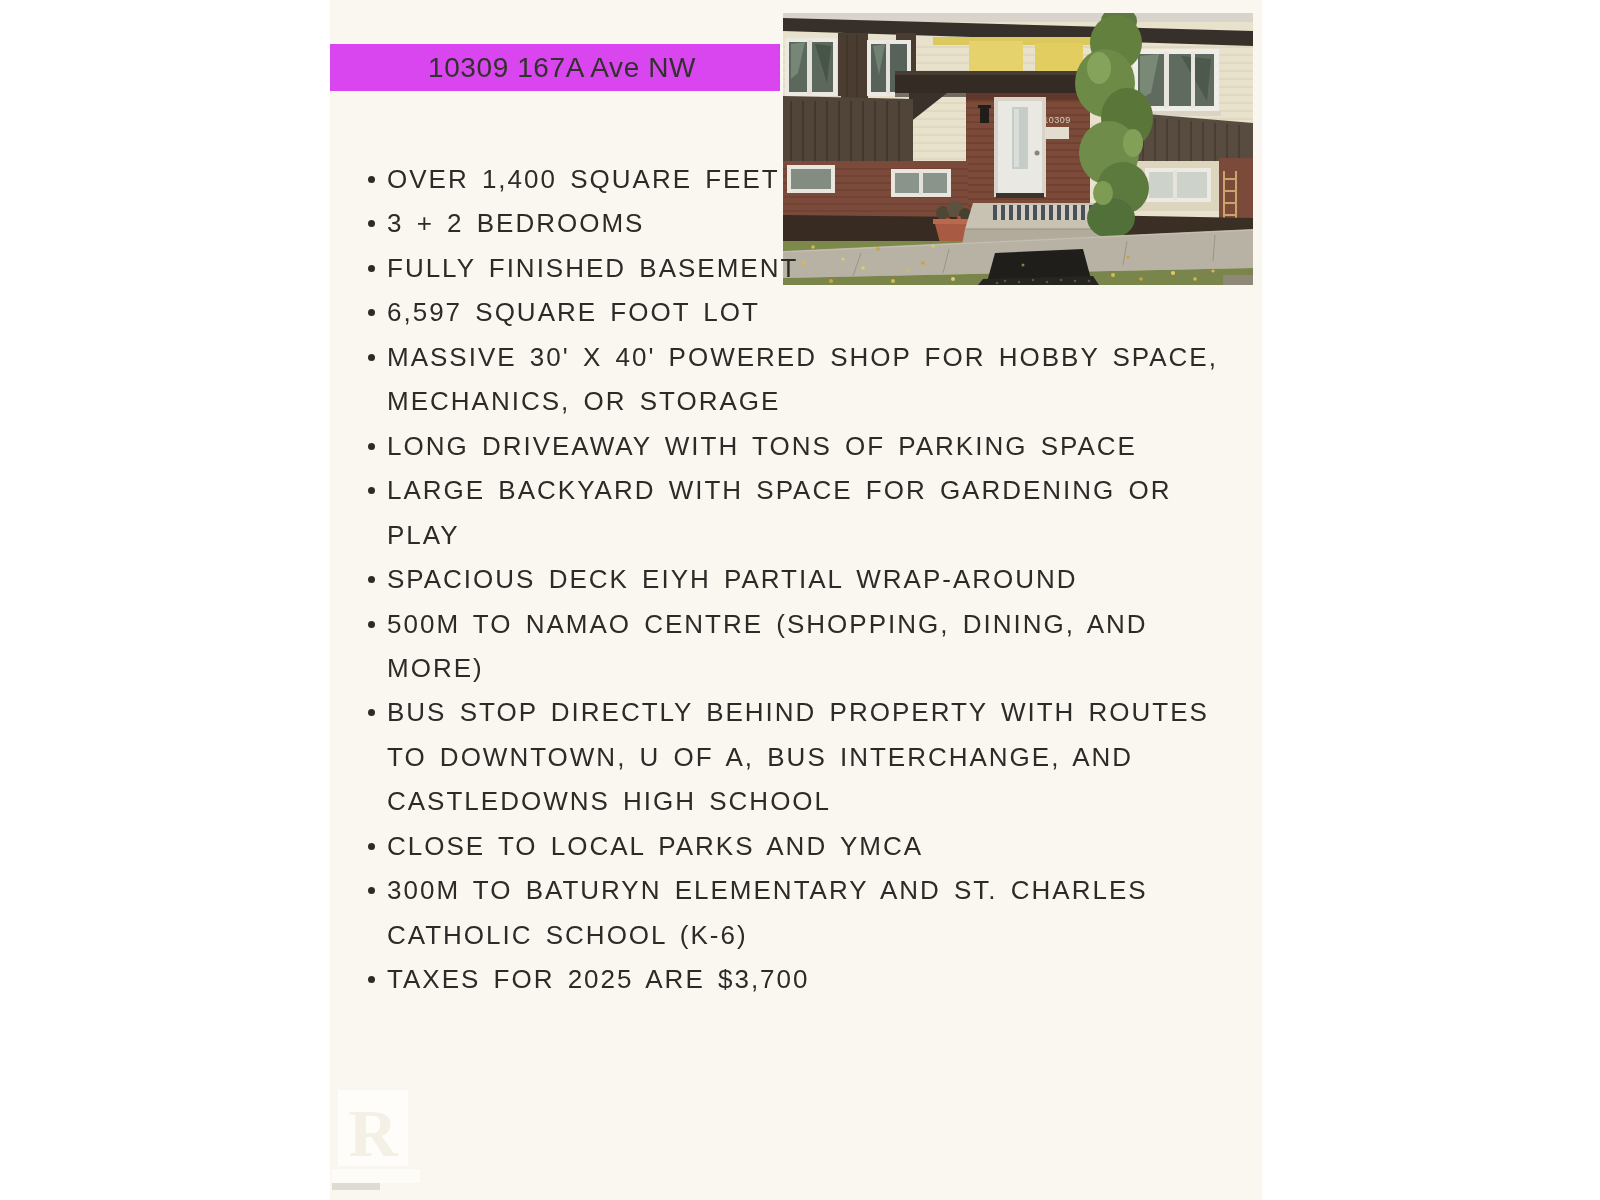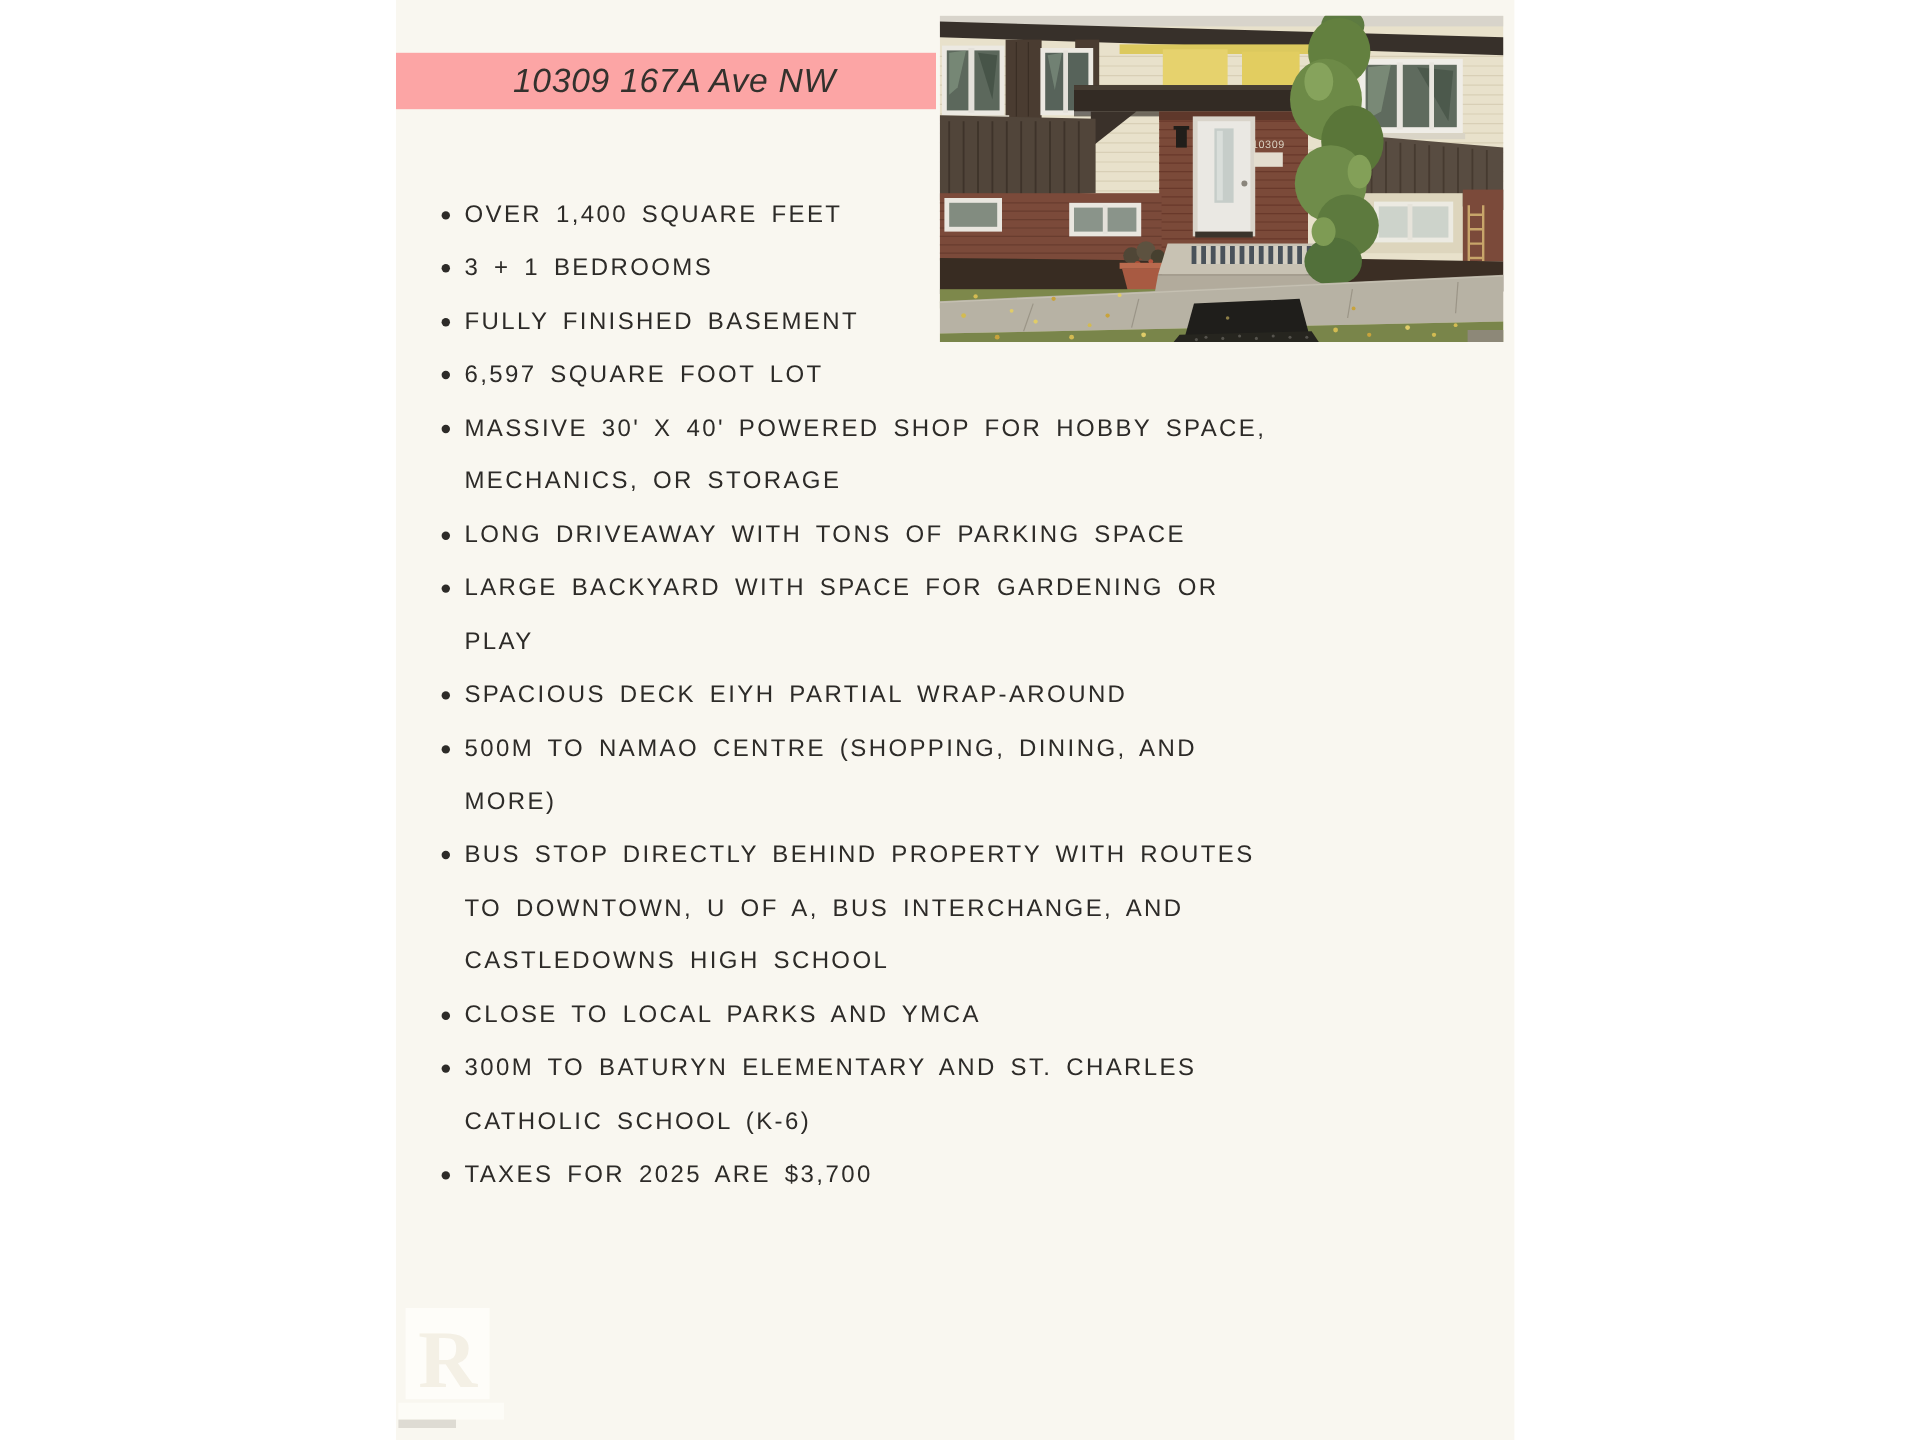--- a/index.html
+++ b/index.html
@@ -10,38 +10,38 @@
     position:relative; overflow:hidden;
   }
   .paper {
     position:absolute; left:330px; top:0;
     width:932px; height:1200px;
     background:#f9f7f0;
   }
   .banner {
     position:absolute; left:0; top:44px;
     width:450px; height:47px;
-    background:#fca5a5;
-    display:flex; align-items:center; justify-content:center;font-style:italic;
+    background:#d946ef;
+    display:flex; align-items:center; justify-content:center;
   }
   .banner-title {
     font-size:28px; color:#33312d; letter-spacing:0.6px;
     text-indent:14px;
   }
   .photo {
     position:absolute; left:453px; top:13px;
     width:470px; height:348px; overflow:hidden;
   }
   .features {
     position:absolute; left:0; top:157px; width:932px;
     margin:0; padding:0; list-style:none;
   }
   .features li { position:relative; padding-left:57px; }
   .feature-line {
-    font-size:20px; line-height:44.45px;
+    font-size:26px; line-height:44.45px;
     letter-spacing:2px; word-spacing:4px;
     color:#2d2b28; white-space:nowrap;
   }
   .bullet-dot {
     position:absolute; left:38px; top:19px;
     width:7px; height:7px; border-radius:50%;
     background:#2d2b28;
   }
   .realtor-logo { position:absolute; left:2px; top:1090px; width:92px; }
   .logo-box {
@@ -337,21 +337,21 @@
       </svg>
     </div>
 
     <ul class="features" id="features">
         <li>
           <span class="bullet-dot"></span>
           <div class="feature-line">OVER 1,400 SQUARE FEET</div>
         </li>
         <li>
           <span class="bullet-dot"></span>
-          <div class="feature-line">3 + 1 BEDROOMS</div>
+          <div class="feature-line">3 + 2 BEDROOMS</div>
         </li>
         <li>
           <span class="bullet-dot"></span>
           <div class="feature-line">FULLY FINISHED BASEMENT</div>
         </li>
         <li>
           <span class="bullet-dot"></span>
           <div class="feature-line">6,597 SQUARE FOOT LOT</div>
         </li>
         <li>

